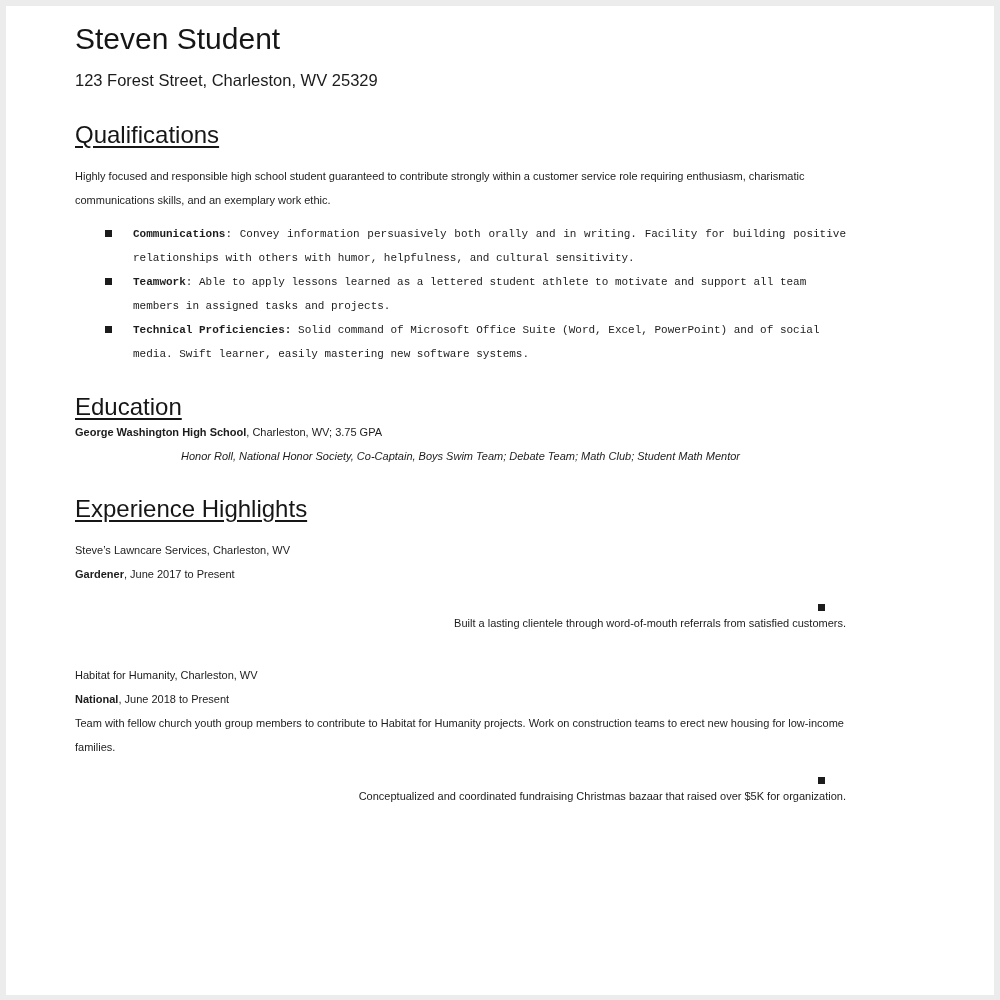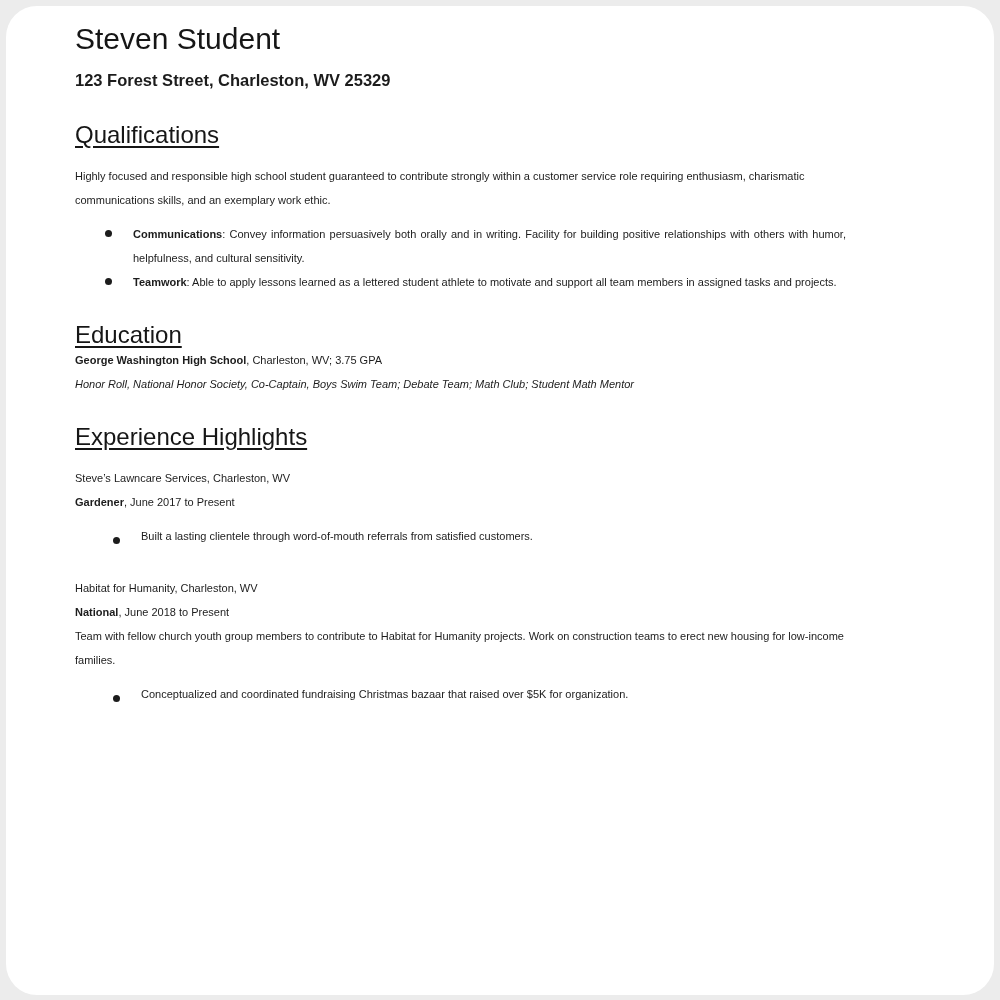--- a/index.html
+++ b/index.html
@@ -1,15 +1,15 @@
 <!DOCTYPE html>
 <html><head>
 <meta charset="utf-8">
 <style>
-  * { margin: 0; padding: 0; box-sizing: border-box; border-radius: 31px; }
+  * { margin: 0; padding: 0; box-sizing: border-box; }
   html, body { width: 1000px; height: 1000px; }
   body {
     background: #ececec;
     font-family: "Liberation Sans", sans-serif;
     color: #1c1c1c;
     overflow: hidden;
     position: relative;
   }
   .page {
     position: absolute;
@@ -21,60 +21,61 @@
   h1 {
     font-size: 30px;
     font-weight: 400;
     line-height: 38px;
     color: #161616;
     margin: 0 0 9px 0;
   }
   .contact-line {
     font-size: 16.5px;
     line-height: 27px;
-    font-weight: bold;
   }
   h2 {
     font-size: 24px;
     font-weight: 400;
     line-height: 27px;
     margin: 27px 0 0 0;
     text-decoration: underline;
     text-underline-offset: 3px;
     color: #161616;
   }
   .body-text {
     font-size: 11px;
     line-height: 24px;
   }
   .summary { margin-top: 16px; }
   .q-list { margin-top: 10px; }
   .q-item {
     display: flex;
     align-items: flex-start;
     padding-left: 30px;
+    font-family: Liberation Mono, monospace;
   }
   .q-item .body-text { flex: 1; }
   .justify .body-text { text-align: justify; }
   .x-item {
     display: flex;
-    align-items: center;
+    align-items: flex-end;
     padding-left: 38px;
     margin-top: 10px;
+    flex-direction: column;
   }
   .x-item .body-text { flex: 1; }
   .sq {
     flex: 0 0 auto;
     width: 7px;
     height: 7px;
     background: #1c1c1c;
     margin: 8px 21px 0 0;
   }
   .edu-line { }
-  .italic { font-style: italic; }
+  .italic { font-style: italic; text-align: center; }
   .job { margin-top: 16px; }
   .job + .job { margin-top: 28px; }
   b { font-weight: 700; }
 </style>
 </head>
 <body>
 
 <div class="page">
 
   <header>
@@ -87,20 +88,24 @@
     <p class="body-text summary">Highly focused and responsible high school student guaranteed to contribute strongly within a customer service role requiring enthusiasm, charismatic communications skills, and an exemplary work ethic.</p>
 
     <div class="q-list">
       <div class="q-item justify">
         <span class="sq"></span>
         <p class="body-text"><b>Communications</b><span>: Convey information persuasively both orally and in writing. Facility for building positive relationships with others with humor, helpfulness, and cultural sensitivity.</span></p>
       </div>
       <div class="q-item">
         <span class="sq"></span>
         <p class="body-text"><b>Teamwork</b><span>: Able to apply lessons learned as a lettered student athlete to motivate and support all team members in assigned tasks and projects.</span></p>
+      </div>
+      <div class="q-item">
+        <span class="sq"></span>
+        <p class="body-text"><b>Technical Proficiencies:</b><span> Solid command of Microsoft Office Suite (Word, Excel, PowerPoint) and of social media. Swift learner, easily mastering new software systems.</span></p>
       </div>
     </div>
   </section>
 
   <section>
     <h2>Education</h2>
     <p class="body-text edu-line"><b>George Washington High School</b><span>, Charleston, WV; 3.75 GPA</span></p>
     <p class="body-text italic">Honor Roll, National Honor Society, Co-Captain, Boys Swim Team; Debate Team; Math Club; Student Math Mentor</p>
   </section>
 

